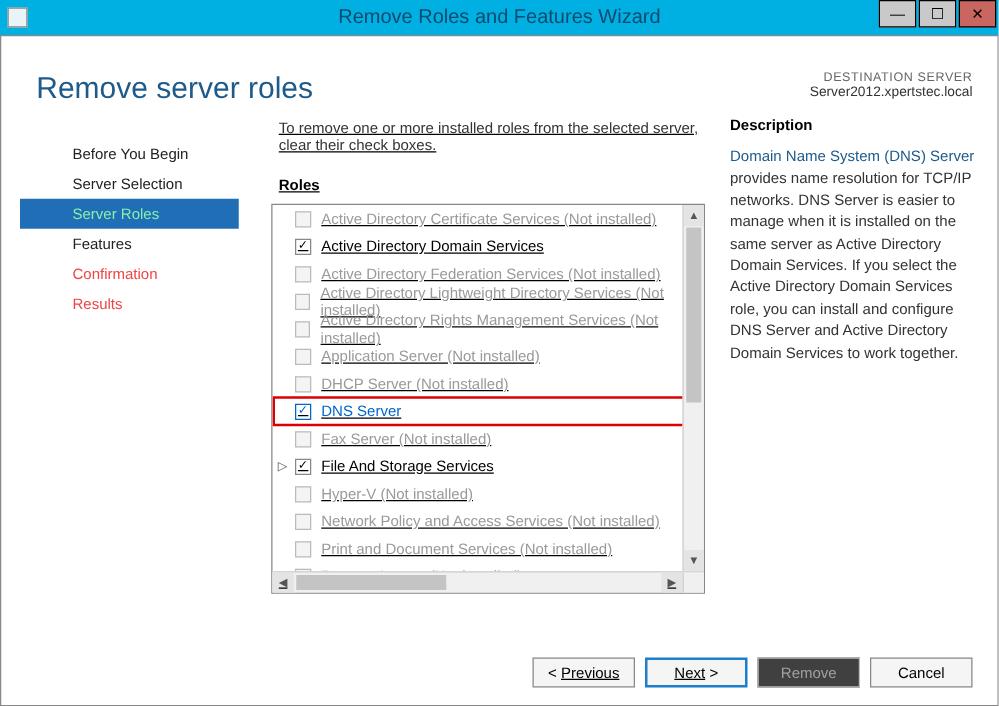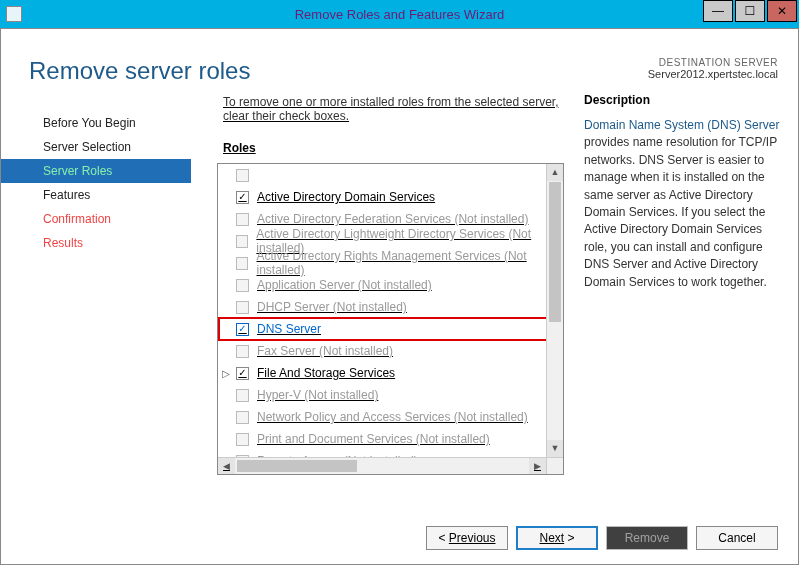--- a/index.html
+++ b/index.html
@@ -14,22 +14,22 @@
     }
     .titlebar-icon {
       width: 16px; height: 16px; margin-left: 6px;
       background: #e8f4f8;
       border: 1px solid #888;
     }
     .titlebar-title {
       position: absolute;
       left: 50%;
       transform: translateX(-50%);
-      font-size: 13px;
-      color: #701a75;
+      font-size: 16px;
+      color: #0c4a6e;
     }
     .titlebar-buttons {
       margin-left: auto;
       display: flex;
       height: 100%;
     }
     .titlebar-btn {
       width: 30px;
       height: 22px;
       border: 1px solid #000;
@@ -73,21 +73,21 @@
 
     .content-row {
       display: flex;
       flex: 1;
       padding: 0 10px 0 0;
       overflow: hidden;
     }
 
     .nav-col {
       width: 190px;
-      padding: 18px 0 0 0;
+      padding: 18px 0 0 15px;
     }
     .nav-item {
       padding: 5px 0 5px 42px;
       font-size: 12px;
       color: #222;
       cursor: pointer;
     }
     .nav-item.disabled { color: #ef4444; }
     .nav-item.selected {
       background: #206fb6;
@@ -290,20 +290,21 @@
       <div class="nav-item disabled">Results</div>
     </div>
 
     <div class="main-col">
       <div class="instruction">To remove one or more installed roles from the selected server, clear their check boxes.</div>
       <div class="roles-label">Roles</div>
       <div class="roles-box">
         <div class="roles-list" id="roles-list">
             <div class="role-row">
               <span class="chk disabled"></span>
+              <span class="role-label disabled">Active Directory Certificate Services (Not installed)</span>
             </div>
             <div class="role-row">
               <span class="chk">✓</span>
               <span class="role-label">Active Directory Domain Services</span>
             </div>
             <div class="role-row">
               <span class="chk disabled"></span>
               <span class="role-label disabled">Active Directory Federation Services (Not installed)</span>
             </div>
             <div class="role-row">

